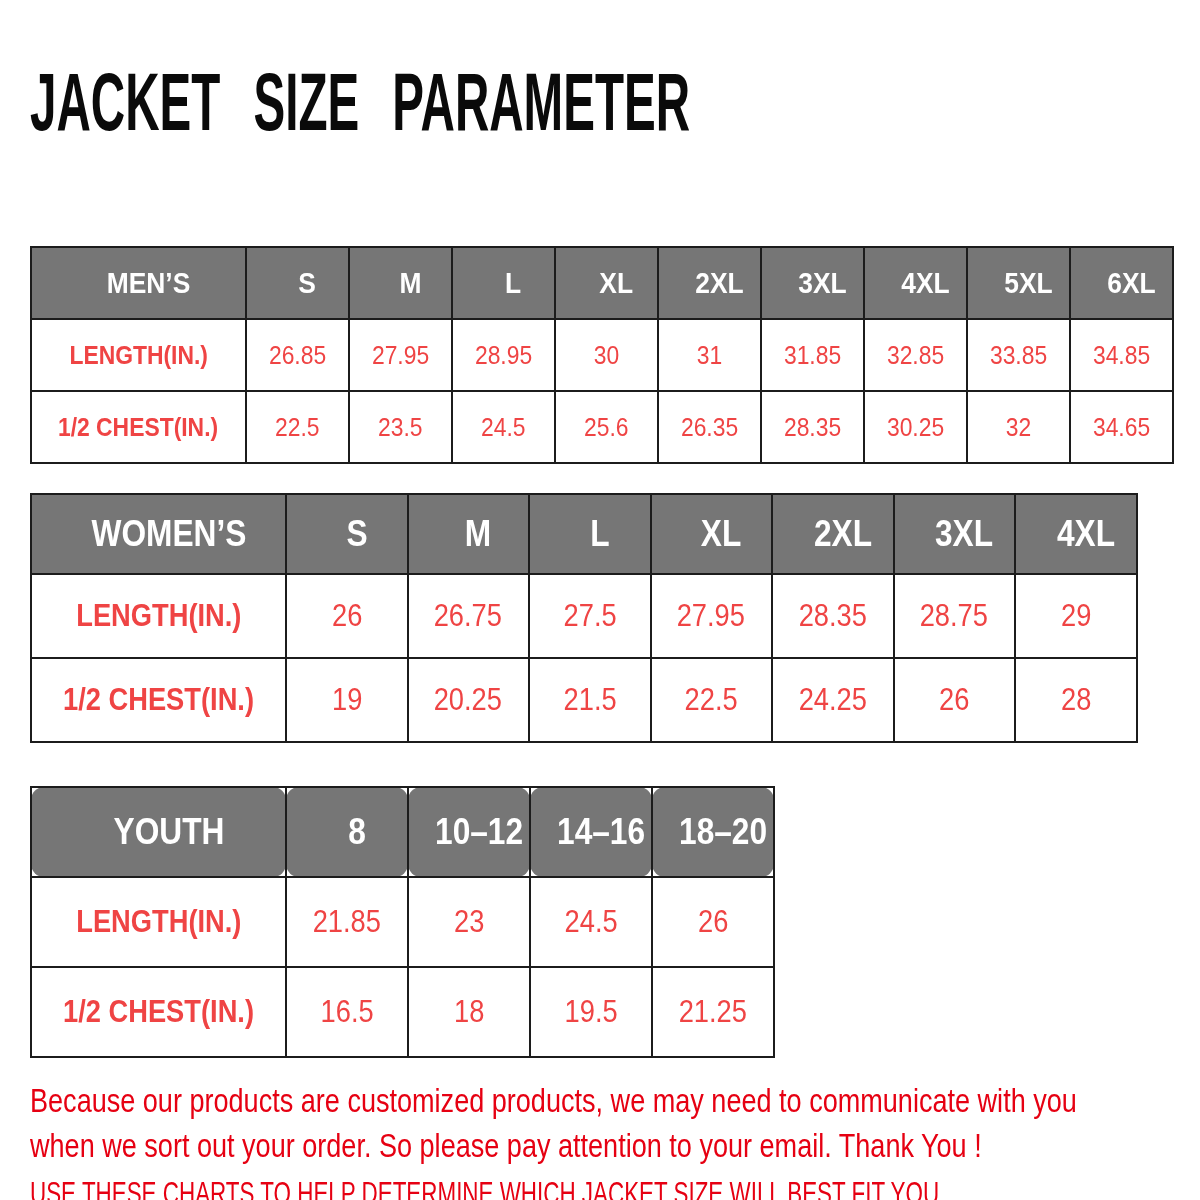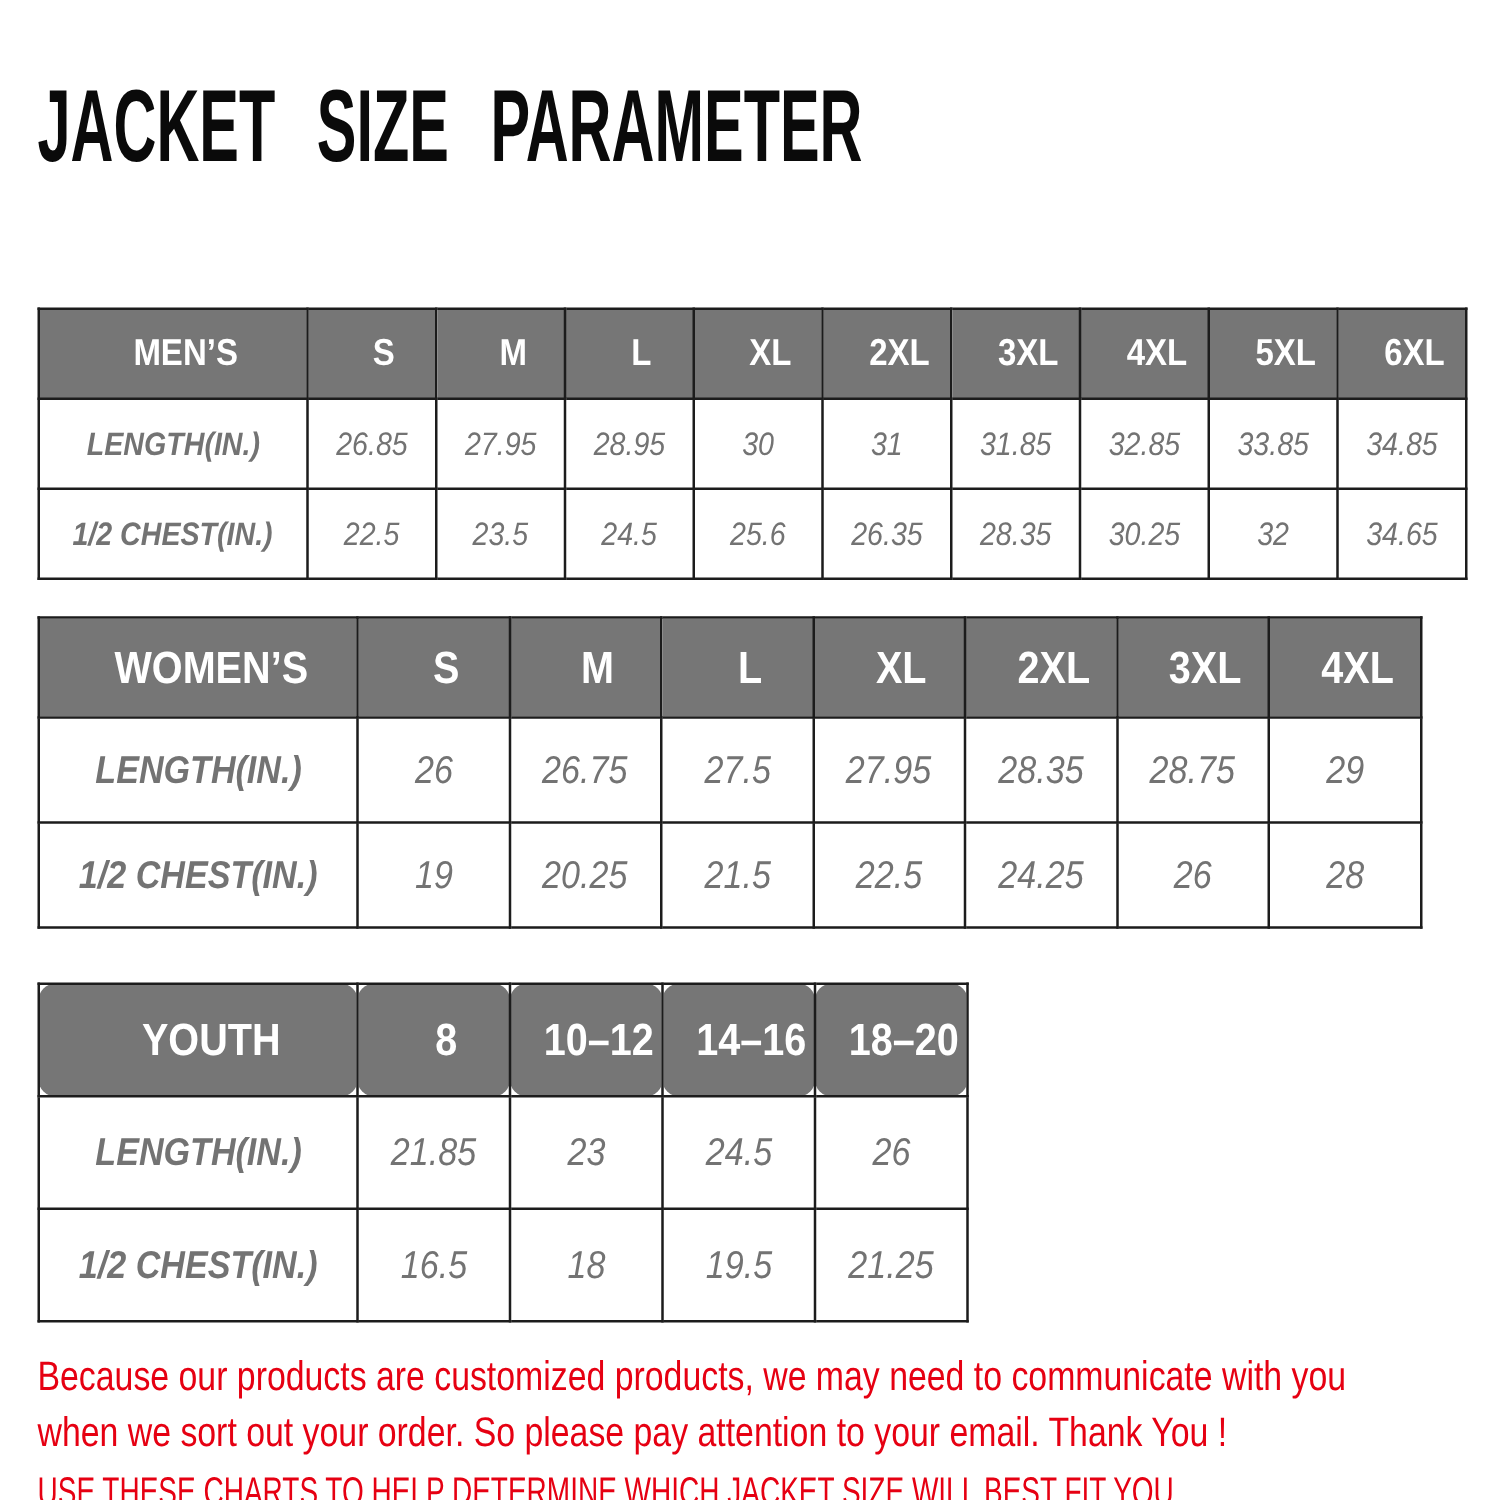--- a/index.html
+++ b/index.html
@@ -13,21 +13,21 @@
     font-size:82px;font-weight:700;color:#0a0a0a;letter-spacing:0px;}
   .title .sqx{transform:scaleX(0.58);word-spacing:0.42em;}
   
   .note{position:absolute;left:30px;top:110px;color:#e60012;font-size:30px;line-height:37px;font-weight:400;}
   .note .sqx{transform:scaleX(0.78);}
   
   table.size-table{position:absolute;border-collapse:collapse;table-layout:fixed;background:#fff;}
   table.size-table th,table.size-table td{
     border:2px solid #1c1c1c;text-align:center;vertical-align:middle;padding:0;overflow:hidden;}
   table.size-table th{background:#767676;color:#ffffff;font-weight:700;padding-left:20px;}
-  table.size-table td{color:#737373;font-weight:400;font-style:italic;}
+  table.size-table td{color:#ef4444;font-weight:400;}
   table.size-table td.row-label{font-weight:700;}
   .cellsq{display:inline-block;white-space:nowrap;transform:scaleX(0.88);transform-origin:50% 50%;}
   
   #t-mens{left:30px;top:198px;}
   #t-mens col.c-label{width:215px;}
   #t-mens col.c-size{width:103px;}
   #t-mens tr{height:72px;}
   #t-mens th{font-size:30px;}
   #t-mens td{font-size:26px;}
   

